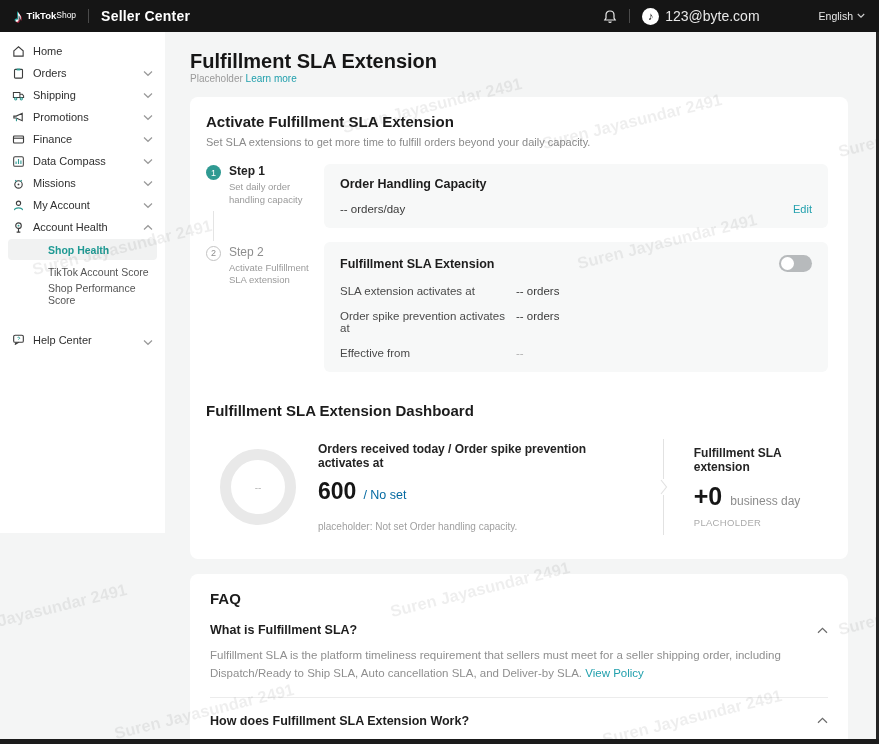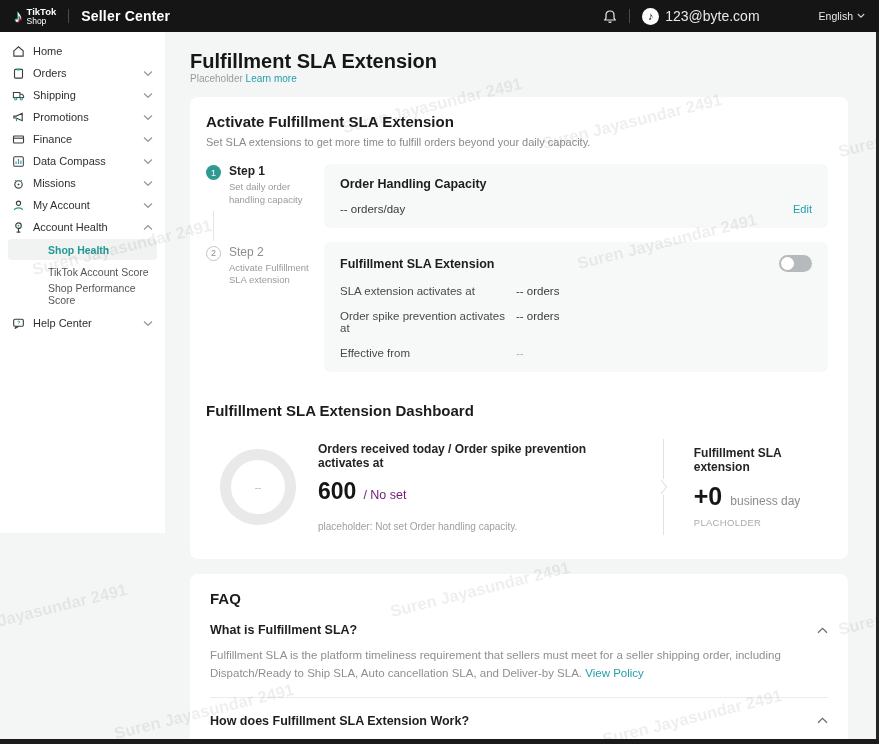--- a/index.html
+++ b/index.html
@@ -5,21 +5,21 @@
   * { margin:0; padding:0; box-sizing:border-box; }
   body { background:#000; font-family:"Liberation Sans", sans-serif; }
   .screen { position:relative; width:879px; height:744px; background:#f4f5f5; overflow:hidden; }
 
   
   .topbar { position:absolute; top:0; left:0; width:879px; height:32px; background:#151515;
             display:flex; align-items:center; justify-content:space-between; padding:0 14px; z-index:30; }
   .tb-left, .tb-right { display:flex; align-items:center; }
   .tt-note { color:#fff; font-size:17px; font-weight:700; line-height:1;
              text-shadow:-1px -1px 0 rgba(37,244,238,.7), 1px 1px 0 rgba(254,44,85,.7); margin-right:4px; }
-  .tt-text { display:flex; flex-direction:column; line-height:1; }
+  .tt-text { display:flex; flex-direction:row; line-height:1; }
   .tt-text .l1 { color:#fff; font-weight:700; font-size:9.5px; }
   .tt-text .l2 { color:#fff; font-size:8.5px; }
   .tb-sep { width:1px; height:14px; background:#4a4a4a; margin:0 12px; }
   .tb-app { color:#fff; font-size:14px; font-weight:700; letter-spacing:.2px; }
   .bell { cursor:pointer; }
   .avatar { width:17px; height:17px; border-radius:50%; background:#fff; color:#111; font-size:11px;
             display:flex; align-items:center; justify-content:center; margin-right:6px; }
   .tb-email { color:#e8e8e8; font-size:14px; margin-right:18px; }
   .tb-lang { color:#e8e8e8; font-size:10.5px; display:flex; align-items:center; gap:4px; cursor:pointer;margin-left:41px; }
 
@@ -70,21 +70,21 @@
   .toggle .knob { position:absolute; left:2px; top:2px; width:13px; height:13px; border-radius:50%; background:#fff; }
 
   .dash-h { font-size:15px; font-weight:700; color:#1c1c1c; margin-top:30px; }
   .dash-row { display:flex; align-items:center; margin-top:20px; }
   .donut { width:76px; height:76px; border-radius:50%; border:11px solid #e9e9e9; display:flex; align-items:center; justify-content:center;
            color:#b9b9b9; font-size:10px; margin-left:14px; flex:0 0 76px; }
   .dash-left { margin-left:22px; }
   .dl-label { font-size:12px; font-weight:700; color:#242424; }
   .dl-valrow { margin-top:8px; display:flex; align-items:baseline; gap:7px; }
   .dl-val { font-size:23px; font-weight:800; color:#161616; }
-  .dl-suffix { font-size:12.5px; color:#701a75; }
+  .dl-suffix { font-size:12.5px; color:#0369a1; }
   .dl-note { font-size:10px; color:#a0a0a0; margin-top:16px; }
   .dash-div { height:96px; display:flex; flex-direction:column; align-items:center; margin:0 26px 0 34px; }
   .dash-div .seg { width:1px; flex:1; background:#e2e2e2; }
   .dash-right { }
   .dr-title { font-size:12px; font-weight:700; color:#242424; }
   .dr-valrow { margin-top:8px; display:flex; align-items:baseline; gap:8px; }
   .dr-val { font-size:25px; font-weight:800; color:#161616; }
   .dr-unit { font-size:12px; color:#8c8c8c; }
   .dr-note { font-size:9.5px; color:#ababab; margin-top:6px; letter-spacing:.3px; }
 
@@ -228,21 +228,21 @@
     </div>
     <div class="side-sub active">
       <span>Shop Health</span>
     </div>
     <div class="side-sub">
       <span>TikTok Account Score</span>
     </div>
     <div class="side-sub">
       <span>Shop Performance Score</span>
     </div>
-    <div class="side-item" style="margin-top:8px;">
+    <div class="side-item" style="margin-top:20px;align-items:flex-end;">
       <svg class="sicon" width="13" height="13" viewBox="0 0 14 14">
           <rect x="1.8" y="2.4" width="10.4" height="7.6" rx="1.5" fill="none" stroke="#3c3c3c" stroke-width="1.2"></rect>
           <path d="M4.6 10l-1.4 2.4 4-2.4" fill="none" stroke="#3c3c3c" stroke-width="1.1"></path>
           <path d="M6.2 5.2a1 1 0 1 1 1.3 1.2c-.3.1-.5.3-.5.7" fill="none" stroke="#2f9a92" stroke-width="1"></path>
         </svg>
       <span class="slabel">Help Center</span>
       <svg class="chev" width="10" height="7" viewBox="0 0 10 7">
           <path d="M1 1.5l4 3.8 4-3.8" fill="none" stroke="#9a9a9a" stroke-width="1.2"></path>
         </svg>
     </div>

